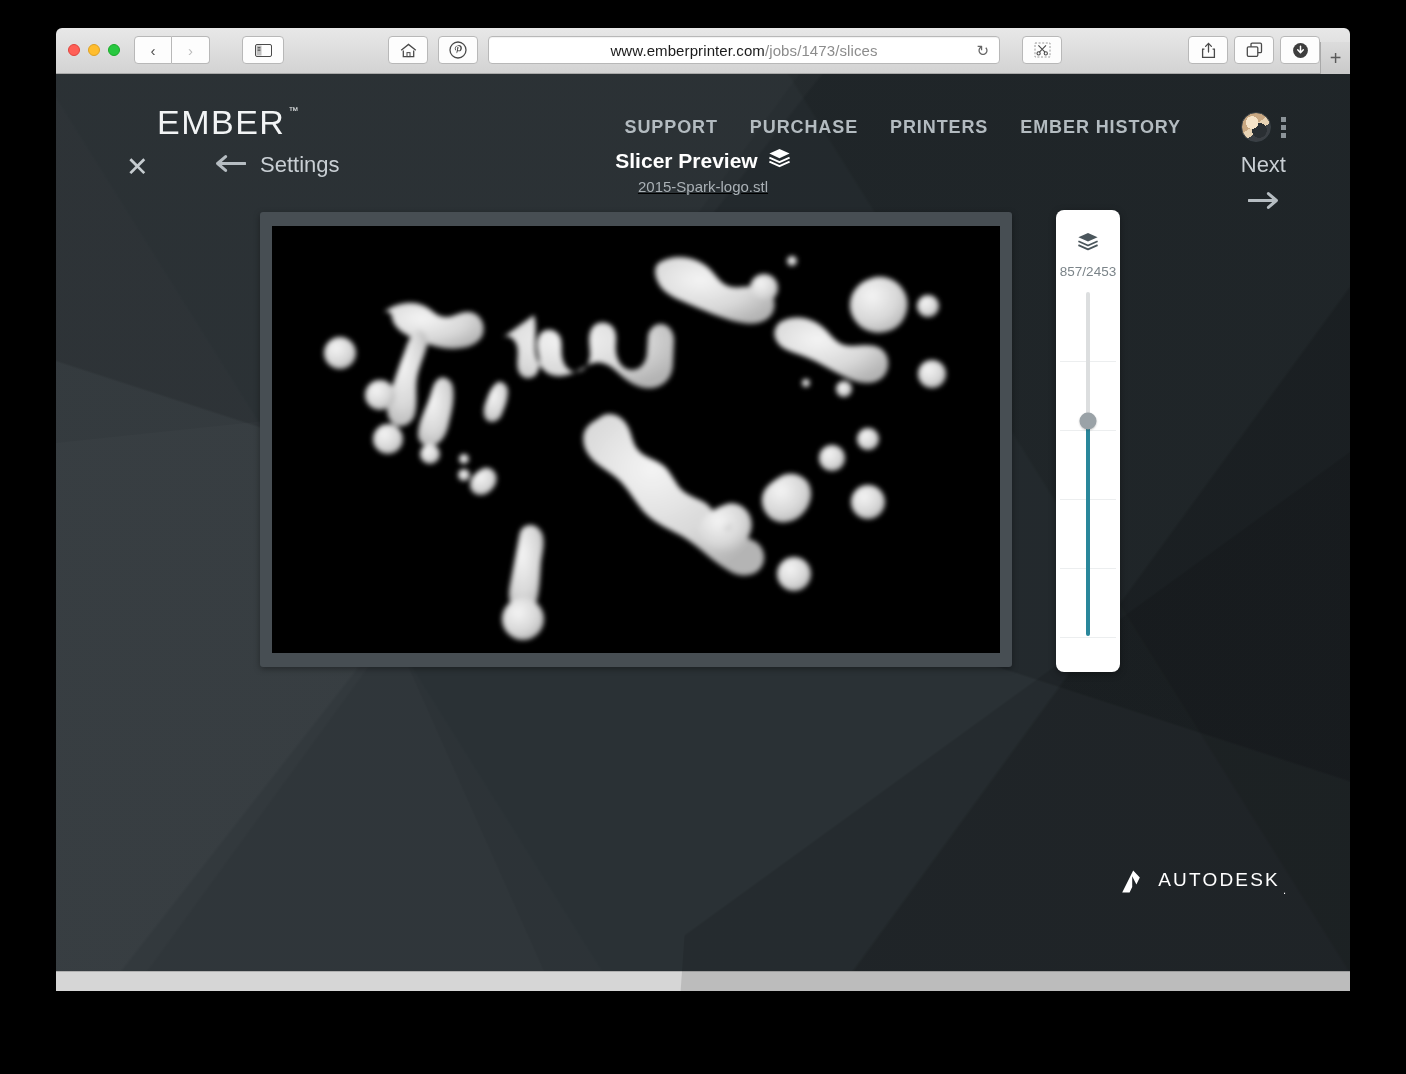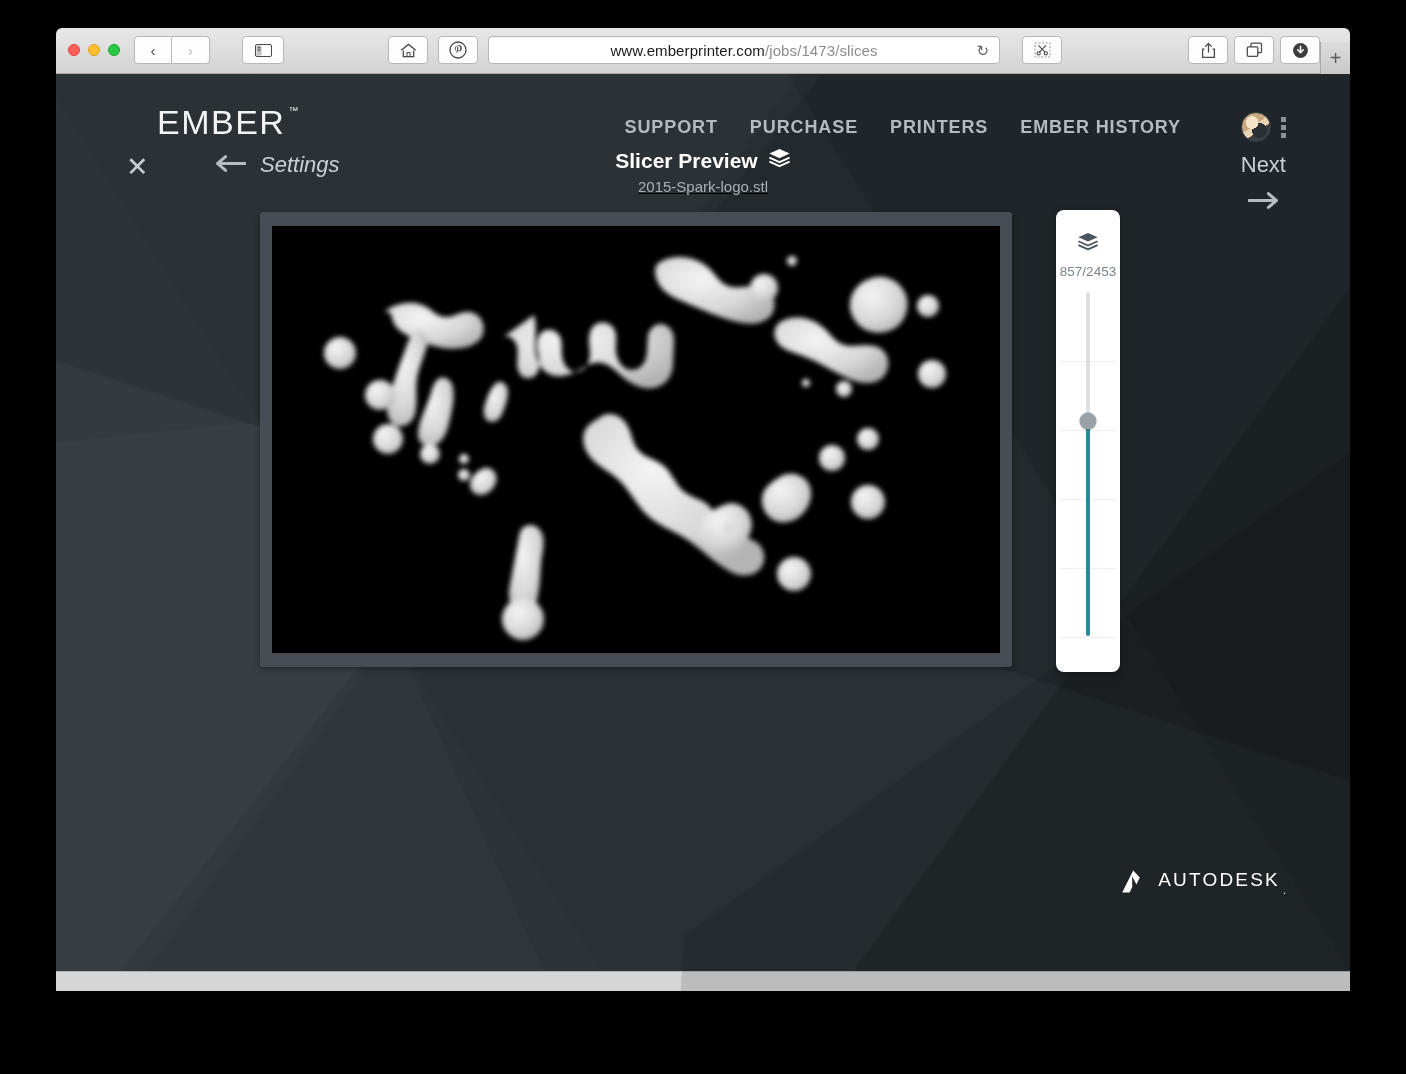--- a/index.html
+++ b/index.html
@@ -173,21 +173,21 @@
     padding: 0 64px 0 70px;
     display: flex; align-items: flex-start;
     z-index: 3;
   }
   #close-btn {
     font-size: 27px; color: #c6ccd0; font-weight: 300;
     line-height: 1; margin-top: 12px; width: 30px;
   }
   #back-link {
     display: flex; align-items: center; gap: 14px;
-    margin-left: 60px; margin-top: 10px; font-style: italic;
+    margin-left: 60px; margin-top: 10px;
   }
   .arrow-ico { color: #b6bdc2; }
   #back-label { font-size: 22px; color: #c9cfd4; font-weight: 300; }
 
   #title-block {
     position: absolute; left: 0; right: 0; top: 6px;
     text-align: center; pointer-events: none; text-decoration: underline;
   }
   #page-title {
     font-size: 21px; font-weight: bold; color: #ffffff;

